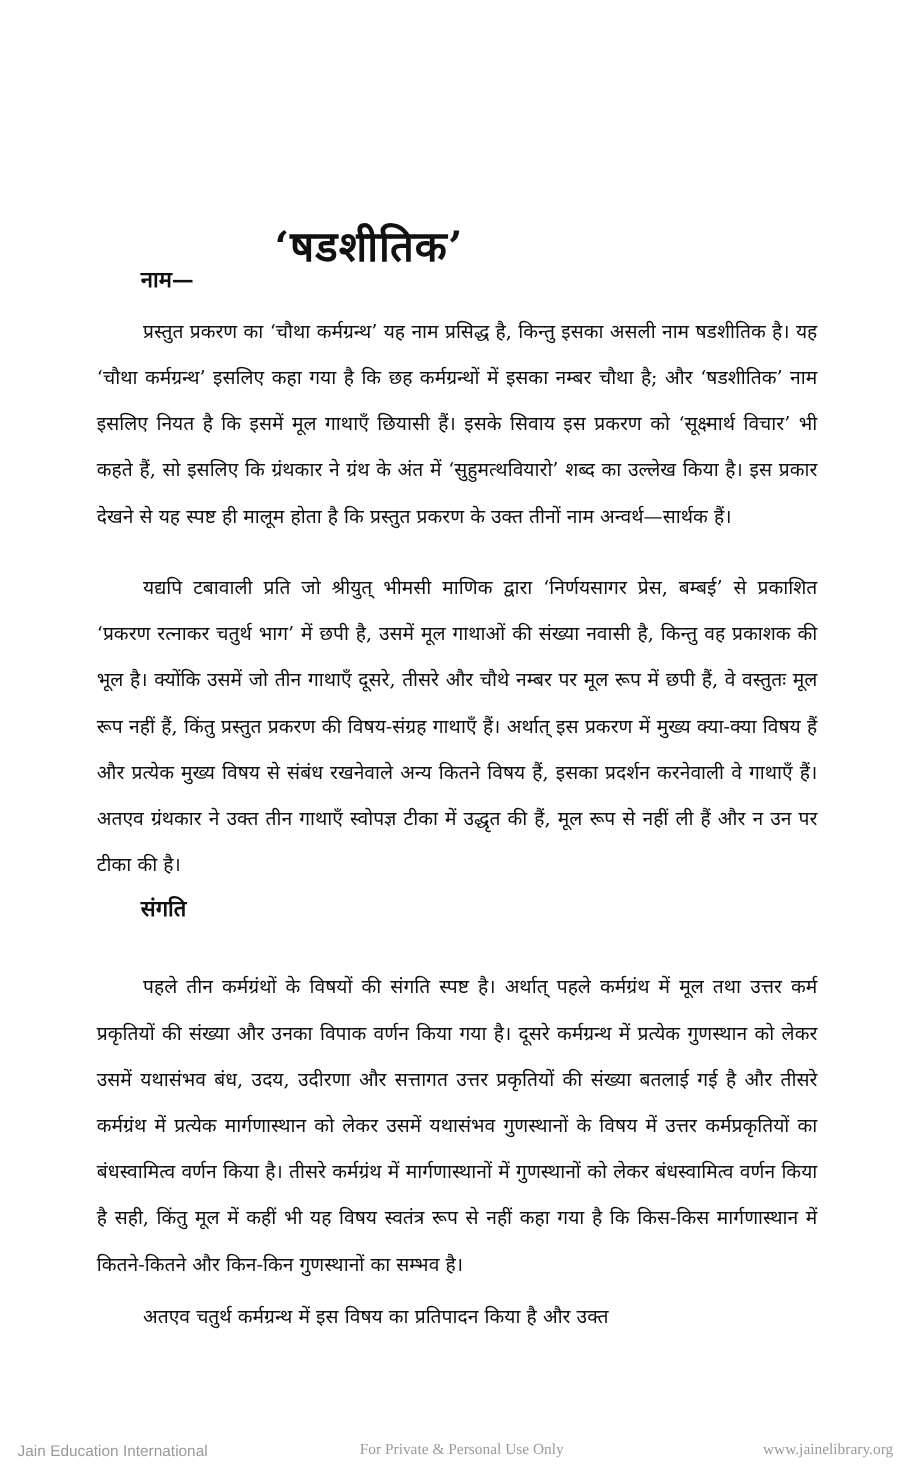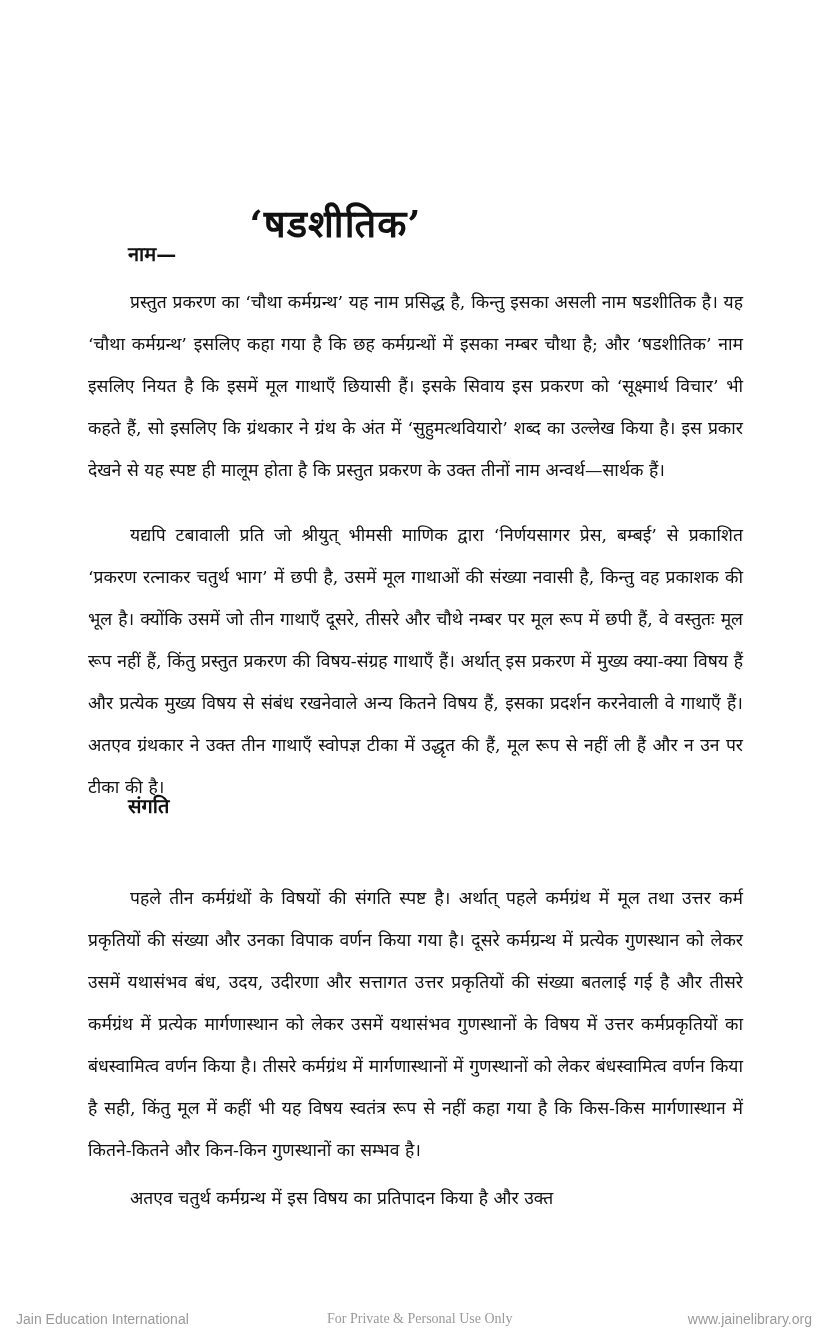--- a/index.html
+++ b/index.html
@@ -8,34 +8,34 @@
   .page-title { position: absolute; top: 196px; left: 0; width: 671px; text-align: center;
                 font-size: 38px; font-weight: bold; letter-spacing: 1px; }
   .section-heading { position: absolute; left: 88px; font-size: 20px; font-weight: bold; margin-left: 40px; }
   .para { position: absolute; left: 88px; width: 655px; font-size: 17.5px; line-height: 42px;
           text-align: justify; text-indent: 42px; margin: 0; }
   .footer { position: absolute; top: 1298px; left: 0; width: 828px; height: 20px;
             font-family: "Liberation Sans", sans-serif; font-size: 14px; color: #9a9a9a; margin-top: 13px; }
   .footer span { position: absolute; top: 0; }
   .f-left { left: 16px; }
   .f-center { left: 327px; font-family: Liberation Serif, serif; }
-  .f-right { right: 16px; }
+  .f-right { right: 16px; font-family: Liberation Serif, serif; }
 </style>
 </head>
 <body>
 
 <div class="page-title">‘षडशीतिक’</div>
 
 <div class="section-heading" style="top:240px;">नाम—</div>
 
 <p class="para" style="top:281px;">प्रस्तुत प्रकरण का ‘चौथा कर्मग्रन्थ’ यह नाम प्रसिद्ध है, किन्तु इसका असली नाम षडशीतिक है। यह ‘चौथा कर्मग्रन्थ’ इसलिए कहा गया है कि छह कर्मग्रन्थों में इसका नम्बर चौथा है; और ‘षडशीतिक’ नाम इसलिए नियत है कि इसमें मूल गाथाएँ छियासी हैं। इसके सिवाय इस प्रकरण को ‘सूक्ष्मार्थ विचार’ भी कहते हैं, सो इसलिए कि ग्रंथकार ने ग्रंथ के अंत में ‘सुहुमत्थवियारो’ शब्द का उल्लेख किया है। इस प्रकार देखने से यह स्पष्ट ही मालूम होता है कि प्रस्तुत प्रकरण के उक्त तीनों नाम अन्वर्थ—सार्थक हैं।</p>
 
 <p class="para" style="top:514px;">यद्यपि टबावाली प्रति जो श्रीयुत् भीमसी माणिक द्वारा ‘निर्णयसागर प्रेस, बम्बई’ से प्रकाशित ‘प्रकरण रत्नाकर चतुर्थ भाग’ में छपी है, उसमें मूल गाथाओं की संख्या नवासी है, किन्तु वह प्रकाशक की भूल है। क्योंकि उसमें जो तीन गाथाएँ दूसरे, तीसरे और चौथे नम्बर पर मूल रूप में छपी हैं, वे वस्तुतः मूल रूप नहीं हैं, किंतु प्रस्तुत प्रकरण की विषय-संग्रह गाथाएँ हैं। अर्थात् इस प्रकरण में मुख्य क्या-क्या विषय हैं और प्रत्येक मुख्य विषय से संबंध रखनेवाले अन्य कितने विषय हैं, इसका प्रदर्शन करनेवाली वे गाथाएँ हैं। अतएव ग्रंथकार ने उक्त तीन गाथाएँ स्वोपज्ञ टीका में उद्धृत की हैं, मूल रूप से नहीं ली हैं और न उन पर टीका की है।</p>
 
-<div class="section-heading" style="top:792px;">संगति</div>
+<div class="section-heading" style="top:812px;">संगति</div>
 
 <p class="para" style="top:877px;">पहले तीन कर्मग्रंथों के विषयों की संगति स्पष्ट है। अर्थात् पहले कर्मग्रंथ में मूल तथा उत्तर कर्म प्रकृतियों की संख्या और उनका विपाक वर्णन किया गया है। दूसरे कर्मग्रन्थ में प्रत्येक गुणस्थान को लेकर उसमें यथासंभव बंध, उदय, उदीरणा और सत्तागत उत्तर प्रकृतियों की संख्या बतलाई गई है और तीसरे कर्मग्रंथ में प्रत्येक मार्गणास्थान को लेकर उसमें यथासंभव गुणस्थानों के विषय में उत्तर कर्मप्रकृतियों का बंधस्वामित्व वर्णन किया है। तीसरे कर्मग्रंथ में मार्गणास्थानों में गुणस्थानों को लेकर बंधस्वामित्व वर्णन किया है सही, किंतु मूल में कहीं भी यह विषय स्वतंत्र रूप से नहीं कहा गया है कि किस-किस मार्गणास्थान में कितने-कितने और किन-किन गुणस्थानों का सम्भव है।</p>
 
 <p class="para" style="top:1177px;">अतएव चतुर्थ कर्मग्रन्थ में इस विषय का प्रतिपादन किया है और उक्त</p>
 
 <div class="footer">
   <span class="f-left">Jain Education International</span>
   <span class="f-center">For Private &amp; Personal Use Only</span>
   <span class="f-right">www.jainelibrary.org</span>
 </div>

